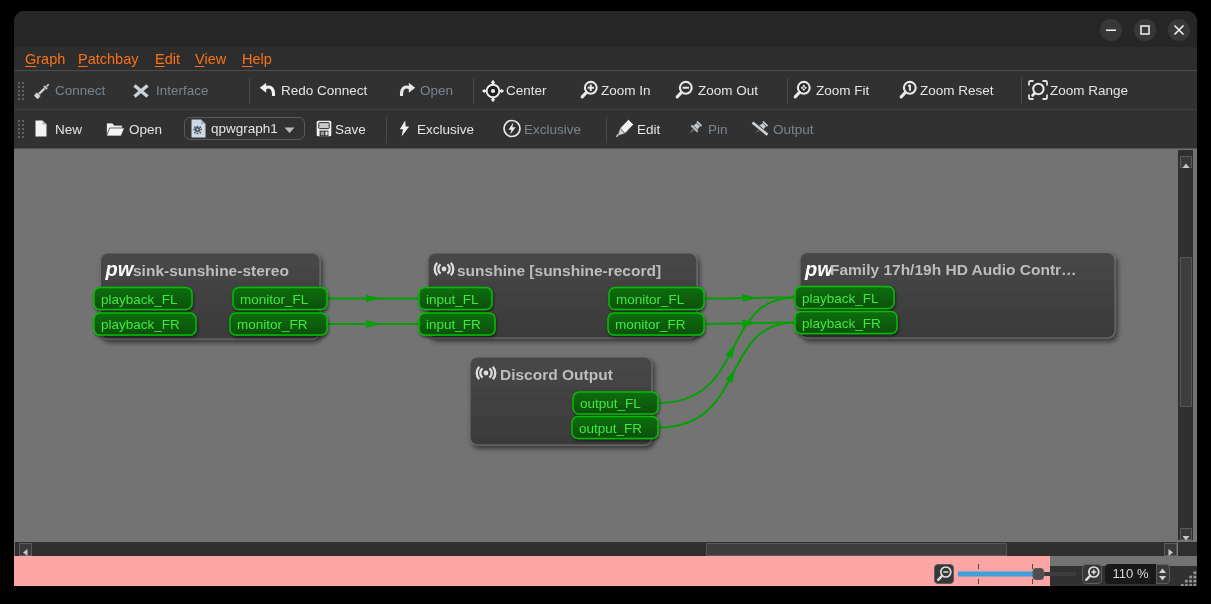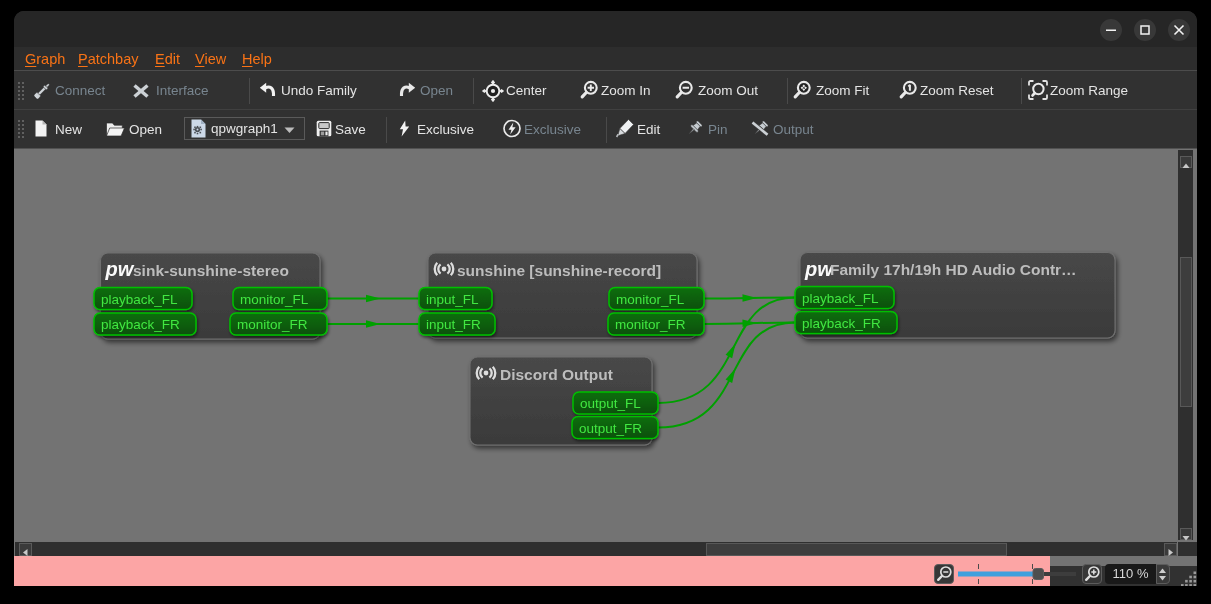--- a/index.html
+++ b/index.html
@@ -73,21 +73,21 @@
           <path d="M3.5 4.5 L16.5 15.5"></path>
           <path d="M16.5 4.5 L3.5 15.5"></path>
         </g>
       </svg>
     <span class="tbtxt dis" style="left:142px;">Interface</span>
     <div class="tsep" style="left:235px;"></div>
     <svg class="icon" style="left:245px;top:9px;" width="18" height="20">
         <path d="M6.5 6.8 C11 4.6 14.2 7.2 14.5 12.5 L14.5 15" stroke="#f2f2f2" stroke-width="3.1" fill="none"></path>
         <polygon points="7.2,1.8 7.2,11.8 0.8,6.8" fill="#f2f2f2"></polygon>
       </svg>
-    <span class="tbtxt" style="left:267px;">Undo Family</span>
+    <span class="tbtxt" style="left:267px;">Redo Connect</span>
     <svg class="icon" style="left:384px;top:9px;" width="18" height="20">
         <path d="M11.5 6.8 C7 4.6 3.8 7.2 3.5 12.5 L3.5 15" stroke="#e8e8e8" stroke-width="3.1" fill="none"></path>
         <polygon points="10.8,1.8 10.8,11.8 17.2,6.8" fill="#e8e8e8"></polygon>
       </svg>
     <span class="tbtxt dis" style="left:406px;">Open</span>
     <div class="tsep" style="left:459px;"></div>
     <svg class="icon" style="left:467px;top:7px;" width="24" height="24">
         <g fill="#ececec">
           <circle cx="12" cy="12" r="6.3" fill="#1f1f1f" stroke="#ececec" stroke-width="1.9"></circle>
           <circle cx="12" cy="12" r="2.1"></circle>
@@ -163,21 +163,21 @@
         <path d="M7.5 0.5 v4 h4 z" fill="#b5b5b5"></path>
       </svg>
     <span class="tbtxt" style="left:41px;">New</span>
     <svg class="icon" style="left:92px;top:11px;" width="19" height="15">
         <path d="M0.5 14 V1 h6 l1.8 2.2 h8 v2.5" fill="#ededed"></path>
         <path d="M0.5 14 l3.2-8 h14.8 l-3.4 8 z" fill="#f4f4f4"></path>
         <path d="M0.5 14 V1 h6 l1.8 2.2 h8 v2.5" stroke="#2c2c2c" stroke-width="0.7" fill="none"></path>
         <path d="M0.5 14 l3.2-8 h14.8 l-3.4 8 z" stroke="#2c2c2c" stroke-width="0.7" fill="none"></path>
       </svg>
     <span class="tbtxt" style="left:115px;">Open</span>
-    <div id="combo" style="position:absolute;left:170px;top:6px;width:121px;height:23px;background:#323232;border:1px solid #5a5a5a;border-radius:0;">
+    <div id="combo" style="position:absolute;left:170px;top:6px;width:121px;height:23px;background:#323232;border:1px solid #5a5a5a;border-radius:6px;">
       <svg class="icon" style="left:6px;top:1px;" width="15" height="19">
           <path d="M0.5 0.5 h9.5 l4.5 4.5 v13.5 h-14 z" fill="#ccd9e8"></path>
           <path d="M10 0.5 v4.5 h4.5 z" fill="#9fb0c2"></path>
           <g fill="#4a4f55">
             <circle cx="6.5" cy="10.5" r="2.6"></circle>
             <circle cx="6.5" cy="10.5" r="1" fill="#ccd9e8"></circle>
             <rect x="5.7" y="6.9" width="1.6" height="1.6"></rect>
             <rect x="5.7" y="13.7" width="1.6" height="1.6"></rect>
             <rect x="2.3" y="9.7" width="1.6" height="1.6"></rect>
             <rect x="9.3" y="9.7" width="1.6" height="1.6"></rect>

